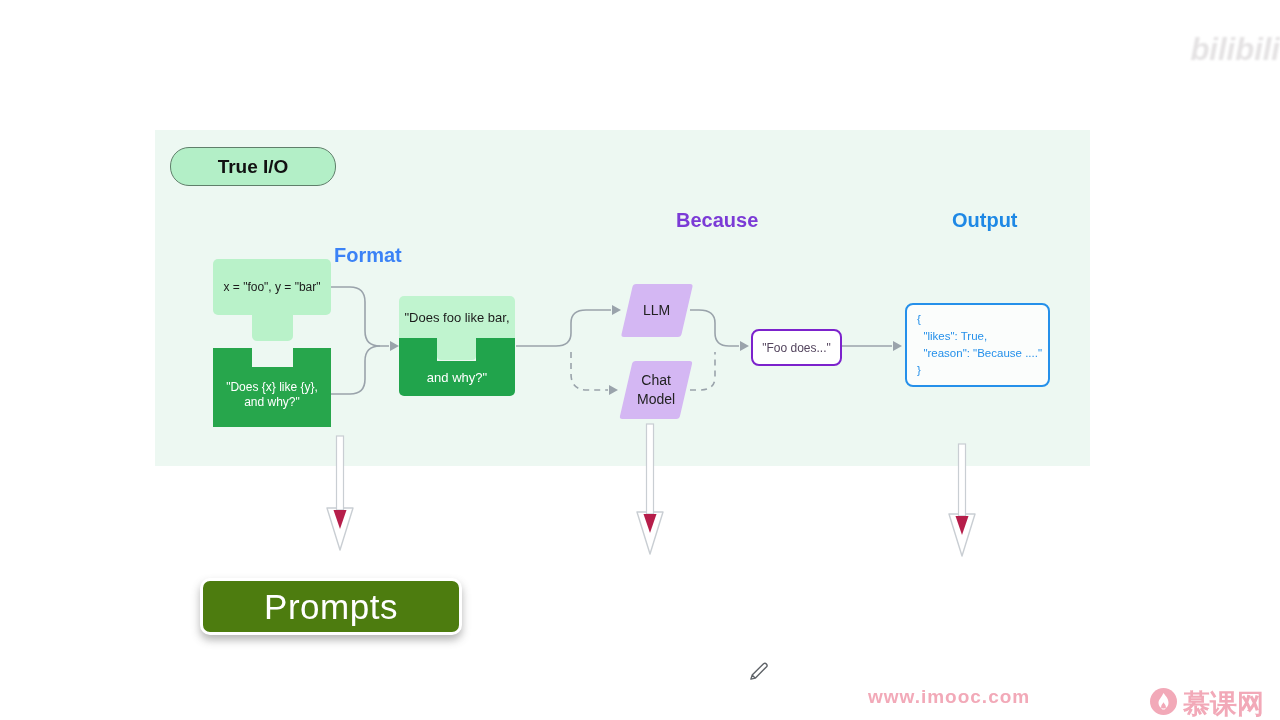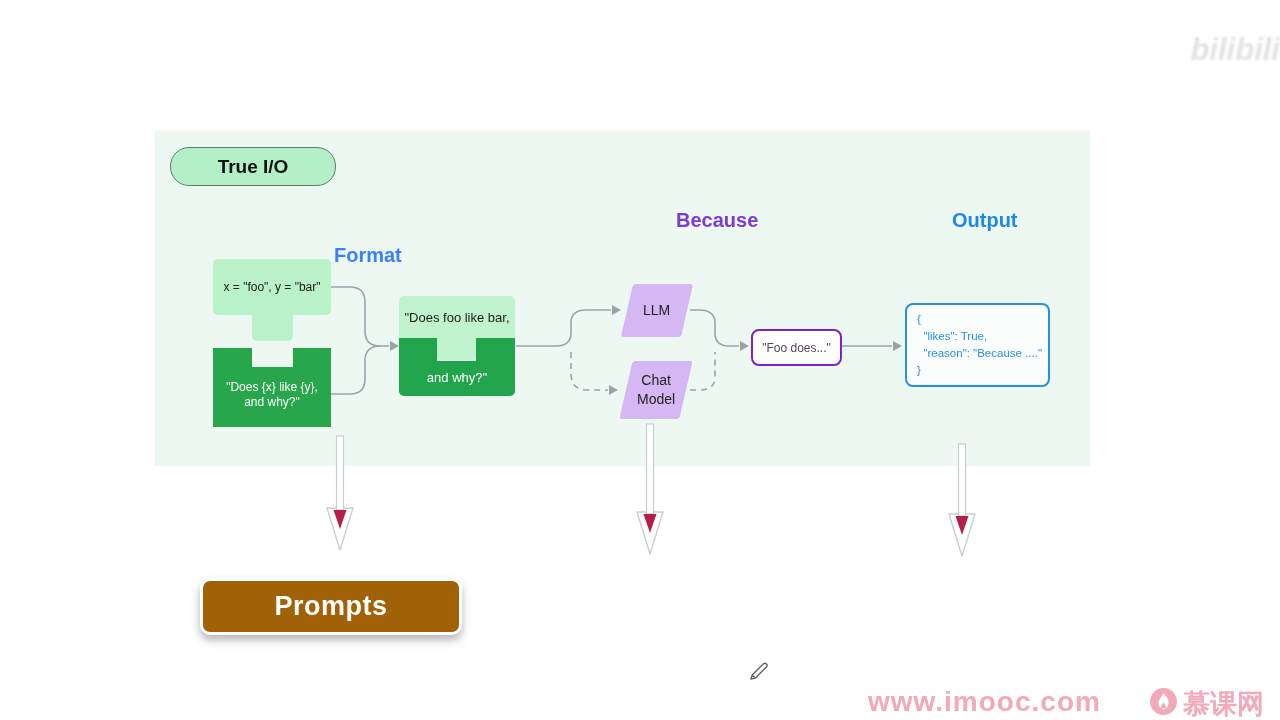--- a/index.html
+++ b/index.html
@@ -51,29 +51,29 @@
 
   
   .foo-box{left:751px;top:329px;width:87px;height:33px;background:#fff;border:2.5px solid #7c22cc;
            border-radius:8px;display:flex;align-items:center;justify-content:center;
            font-size:12px;color:#54455e;}
   .parse-box{left:905px;top:303px;width:145px;height:84px;background:#fbfdfc;border:2px solid #2590ea;
            border-radius:8px;box-sizing:border-box;padding:6px 0 0 10px;color:#2590ea;font-size:11.5px;line-height:17px;}
   .parse-line{white-space:pre;}
 
   
-  .btn{height:51px;background:#a16207;border:3px solid #fff;border-radius:10px;
+  .btn{height:51px;background:#4d7c0f;border:3px solid #fff;border-radius:10px;
        box-shadow:0 5px 9px rgba(90,90,90,.45);display:flex;align-items:center;justify-content:center;
-       color:#fff;font-weight:700;font-size:27px;letter-spacing:0.5px;}
+       color:#fff;font-weight:400;font-size:35px;letter-spacing:0.5px;}
   .btn-prompts{left:200px;top:578px;width:256px;}
   .btn-lm{left:518px;top:578px;width:258px;}
   .btn-op{left:822px;top:578px;width:258px;}
 
   
-  .site-wm{left:868px;top:686px;font-size:28px;font-weight:800;color:#f2a9b8;letter-spacing:1px;}
+  .site-wm{left:868px;top:686px;font-size:19px;font-weight:800;color:#f2a9b8;letter-spacing:1px;}
   .brand-wm{left:1183px;top:686px;font-size:27px;font-weight:800;color:#f2a9b8;}
   .brand-logo{left:1150px;top:688px;width:27px;height:27px;border-radius:50%;background:#f2a9b8;
         display:flex;align-items:center;justify-content:center;}
 
   .pencil{left:746px;top:658px;}
 
   svg.overlay{position:absolute;left:0;top:0;pointer-events:none;}
 </style>
 </head>
 <body>

